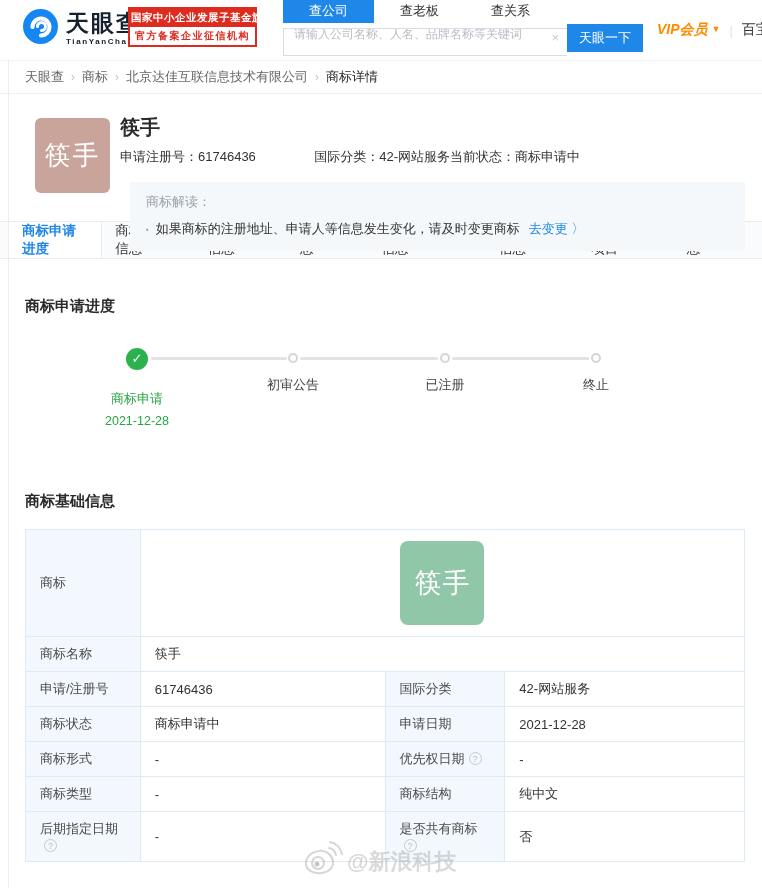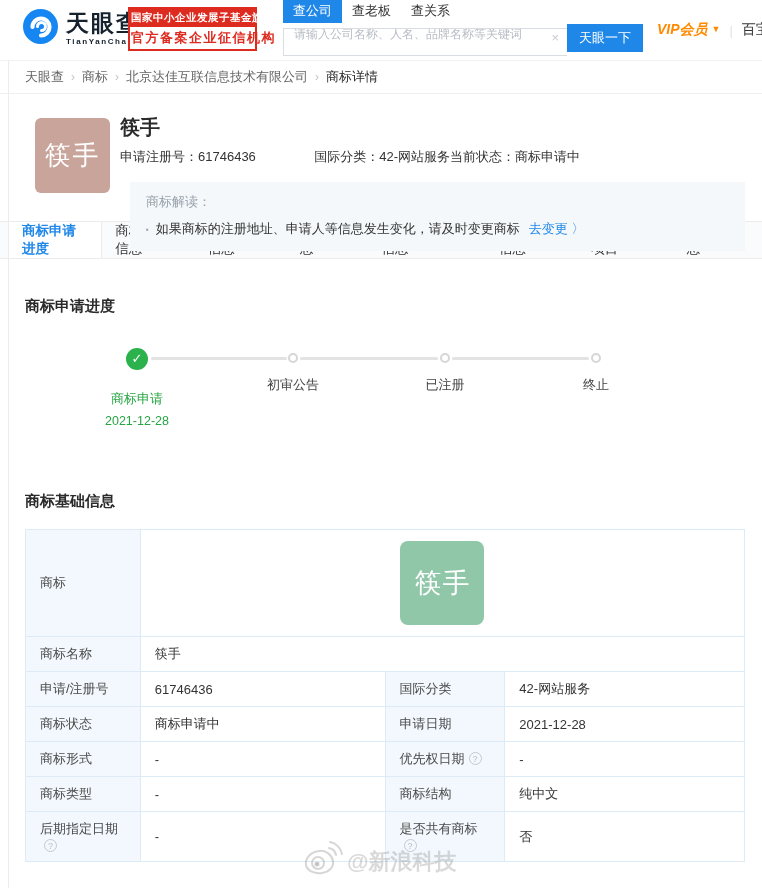--- a/index.html
+++ b/index.html
@@ -7,25 +7,25 @@
               font-family:"Liberation Sans","DejaVu Sans",sans-serif; color:#333; }
 
   
   .top-header { position:relative; height:60px; background:#fff; }
   .logo { position:absolute; left:22px; top:8px; display:flex; align-items:center; gap:7px; }
   .logo-text .brand { font-size:23px; font-weight:bold; color:#16212e; letter-spacing:2px; line-height:1; }
   .logo-text .domain { font-size:8px; color:#16212e; font-weight:bold; letter-spacing:1.6px; margin-top:2px; }
   .gov-badge { position:absolute; left:128px; top:7px; width:129px; border:2px solid #dd2b20; background:#fff; }
   .gov-badge .l1 { display:block; background:#dd2b20; color:#fff; font-size:10.5px; font-weight:bold;
                    text-align:right; padding:2px 1px; letter-spacing:.5px; white-space:nowrap; }
-  .gov-badge .l2 { display:block; color:#dd2b20; font-size:13px; font-weight:bold; text-align:center;
+  .gov-badge .l2 { display:block; color:#dd2b20; font-size:10px; font-weight:bold; text-align:center;
                    padding:2px 1px; letter-spacing:1.5px; white-space:nowrap; }
   .search-block { position:absolute; left:283px; top:0; width:360px; }
   .search-tabs { display:flex; font-size:13px; }
-  .search-tabs .stab { padding:2px 10px 3px; cursor:pointer; color:#333; }
+  .search-tabs .stab { padding:2px 26px 3px; cursor:pointer; color:#333; }
   .search-tabs .stab.active { background:#1f87e8; color:#fff; }
   .search-row { display:flex; margin-top:1px; }
   .search-input-wrap { position:relative; width:284px; }
   .search-input-wrap input { width:100%; height:28px; border:1px solid #d8dce3; border-right:none;
         padding:0 26px 16px 10px; font-size:12px; color:#333; outline:none;
         font-family:"Liberation Sans","DejaVu Sans",sans-serif; }
   .search-input-wrap input::placeholder { color:#b8bcc4; }
   .clear-x { position:absolute; right:8px; top:6px; color:#c6cad1; font-size:13px; cursor:pointer; }
   .search-btn { width:76px; height:28px; background:#1f87e8; color:#fff; border:none; font-size:13px;
                 cursor:pointer; font-family:"Liberation Sans","DejaVu Sans",sans-serif; }

